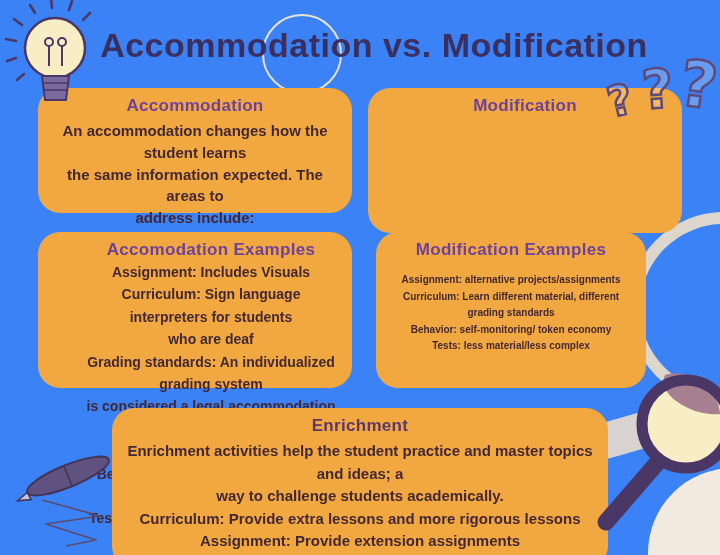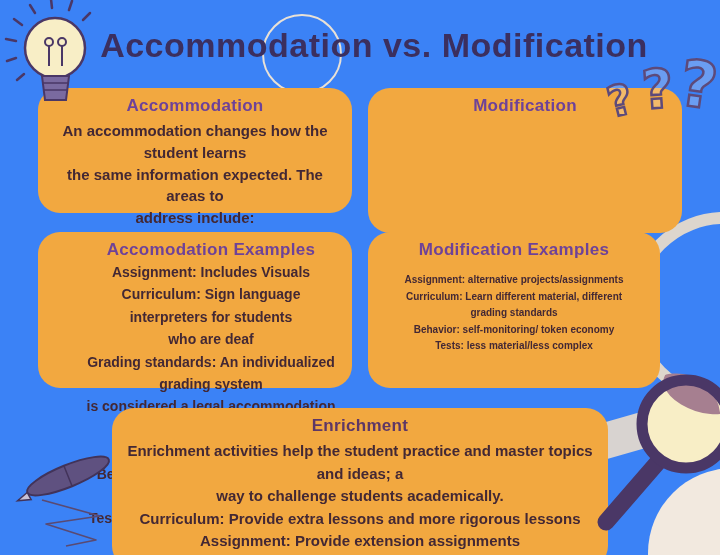--- a/index.html
+++ b/index.html
@@ -24,21 +24,21 @@
     letter-spacing:0.5px;
   }
   
   .card{
     position:absolute;background:#f2a840;border-radius:22px;
     box-sizing:border-box;padding:6px 12px;z-index:2;text-align:center;
   }
   #card-accommodation{left:38px;top:88px;width:314px;height:125px;}
   #card-modification{left:368px;top:88px;width:314px;height:145px;}
   #card-accommodation-examples{left:38px;top:232px;width:314px;height:156px;padding-left:44px;}
-  #card-modification-examples{left:368px;top:232px;width:292px;height:156px;}
+  #card-modification-examples{left:376px;top:232px;width:270px;height:156px;}
   #card-enrichment{left:112px;top:408px;width:496px;height:160px;}
   .card h2{
     margin:2px 0 4px 0;font-size:17px;font-weight:800;color:#6e4298;
     letter-spacing:0.3px;
   }
   #card-enrichment h2{color:#5e3766;}
   .card .body{
     font-size:15px;font-weight:700;color:#432834;
     line-height:1.45;white-space:pre-line;
   }

